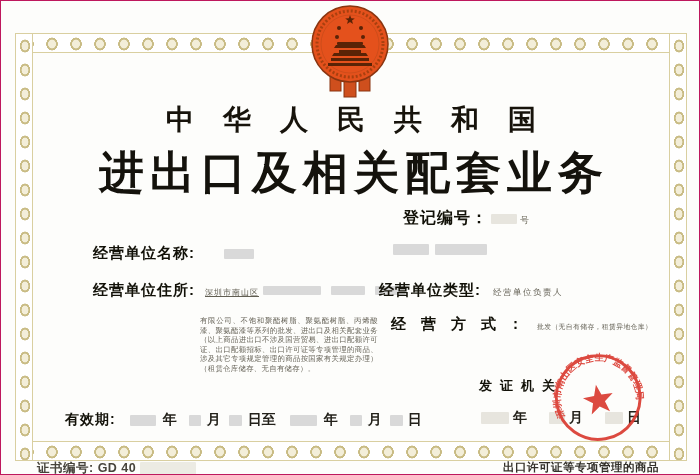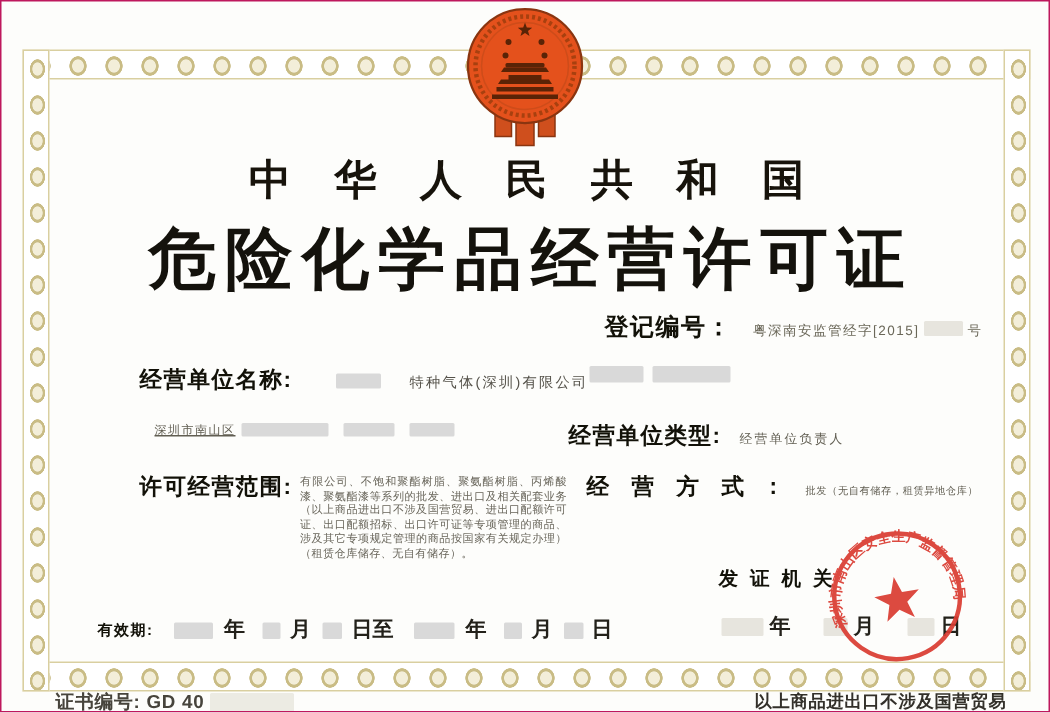--- a/index.html
+++ b/index.html
@@ -45,21 +45,21 @@
 
   .scope-text{position:absolute;left:199px;top:315px;width:178px;z-index:2;
               font-size:7.4px;line-height:9.6px;color:#68655a;text-align:justify;letter-spacing:.3px;}
 
   .issuer-row{left:478px;top:376px;}
   .issuer-row .lbl{font-size:13px;letter-spacing:8px;}
   .issuer-date{left:480px;top:408px;align-items:center;}
   .issuer-date .unit{font-size:14px;font-weight:bold;color:#23211a;}
 
   .validity-row{left:64px;top:410px;align-items:center;}
-  .validity-row .lbl{font-size:10px;}
+  .validity-row .lbl{font-size:14px;}
   .validity-row .unit{font-size:14px;font-weight:bold;color:#23211a;}
 
   .seal{position:absolute;left:551px;top:350px;z-index:4;transform:rotate(-10deg);opacity:.92;}
 
   .cert-no{position:absolute;left:36px;top:459px;z-index:2;display:flex;align-items:center;
            font-size:12.5px;color:#47443c;font-weight:bold;letter-spacing:.5px;}
   .maker{position:absolute;left:502px;top:459px;z-index:2;font-size:11.5px;font-weight:bold;
          color:#33302a;letter-spacing:.5px;}
 </style>
 </head>
@@ -92,53 +92,49 @@
         <path d="M28 44 L60 44 L58 41 L30 41 Z"></path>
         <rect x="33" y="46" width="22" height="4"></rect>
         <path d="M26 52 L62 52 L60 49 L28 49 Z"></path>
         <rect x="25" y="54" width="38" height="3"></rect>
         <rect x="22" y="59" width="44" height="3"></rect>
       </g>
     </svg>
   </div>
 
   <div class="country">中华人民共和国</div>
-  <div class="big-title">危险化学品经营许可证</div>
+  <div class="big-title">进出口及相关配套业务</div>
 
   <div class="row reg-row">
     <span class="lbl">登记编号：</span>
-    <span class="reg-val">粤深南安监管经字[2015]</span>
     <span class="redact light" style="width:26px;height:10px;margin:0 3px;"></span>
     <span class="reg-val" style="margin-left:0;">号</span>
   </div>
 
   <div class="row r1l">
     <span class="lbl">经营单位名称:</span>
     <span class="redact" style="width:30px;height:10px;margin-left:12px;margin-right:2px;"></span>
-    <span class="val name-val">特种气体(深圳)有限公司</span>
   </div>
   <div class="row r1r">
     <span class="redact" style="width:36px;height:11px;margin-left:14px;"></span>
     <span class="redact" style="width:52px;height:11px;margin-left:6px;"></span>
   </div>
 
   <div class="row r2l">
+    <span class="lbl">经营单位住所:</span>
     <span class="val addr-val" style="margin-left:10px;">深圳市南山区</span>
     <span class="redact" style="width:58px;height:9px;margin-left:4px;"></span>
     <span class="redact" style="width:34px;height:9px;margin-left:10px;"></span>
     <span class="redact" style="width:30px;height:9px;margin-left:10px;"></span>
   </div>
   <div class="row r2r">
     <span class="lbl">经营单位类型:</span>
     <span class="val type-val">经营单位负责人</span>
   </div>
 
-  <div class="row r3l">
-    <span class="lbl">许可经营范围:</span>
-  </div>
   <div class="scope-text">有限公司、不饱和聚酯树脂、聚氨酯树脂、丙烯酸漆、聚氨酯漆等系列的批发、进出口及相关配套业务（以上商品进出口不涉及国营贸易、进出口配额许可证、出口配额招标、出口许可证等专项管理的商品、涉及其它专项规定管理的商品按国家有关规定办理）（租赁仓库储存、无自有储存）。</div>
   <div class="row r3r">
     <span class="method-lbl">经营方式:</span>
     <span class="val method-val">批发（无自有储存，租赁异地仓库）</span>
   </div>
 
   <div class="row issuer-row">
     <span class="lbl">发证机关</span>
   </div>
   <div class="row issuer-date">
@@ -176,15 +172,15 @@
     <span class="redact" style="width:12px;height:11px;margin-left:12px;margin-right:6px;"></span>
     <span class="unit">月</span>
     <span class="redact" style="width:13px;height:11px;margin-left:8px;margin-right:5px;"></span>
     <span class="unit">日</span>
   </div>
 
   <div class="cert-no">
     <span>证书编号: GD 40</span>
     <span class="redact light" style="width:56px;height:13px;margin-left:4px;background:#ecebe3;"></span>
   </div>
-  <div class="maker">以上商品进出口不涉及国营贸易</div>
+  <div class="maker">出口许可证等专项管理的商品</div>
 
 </div>
 
 </body></html>

